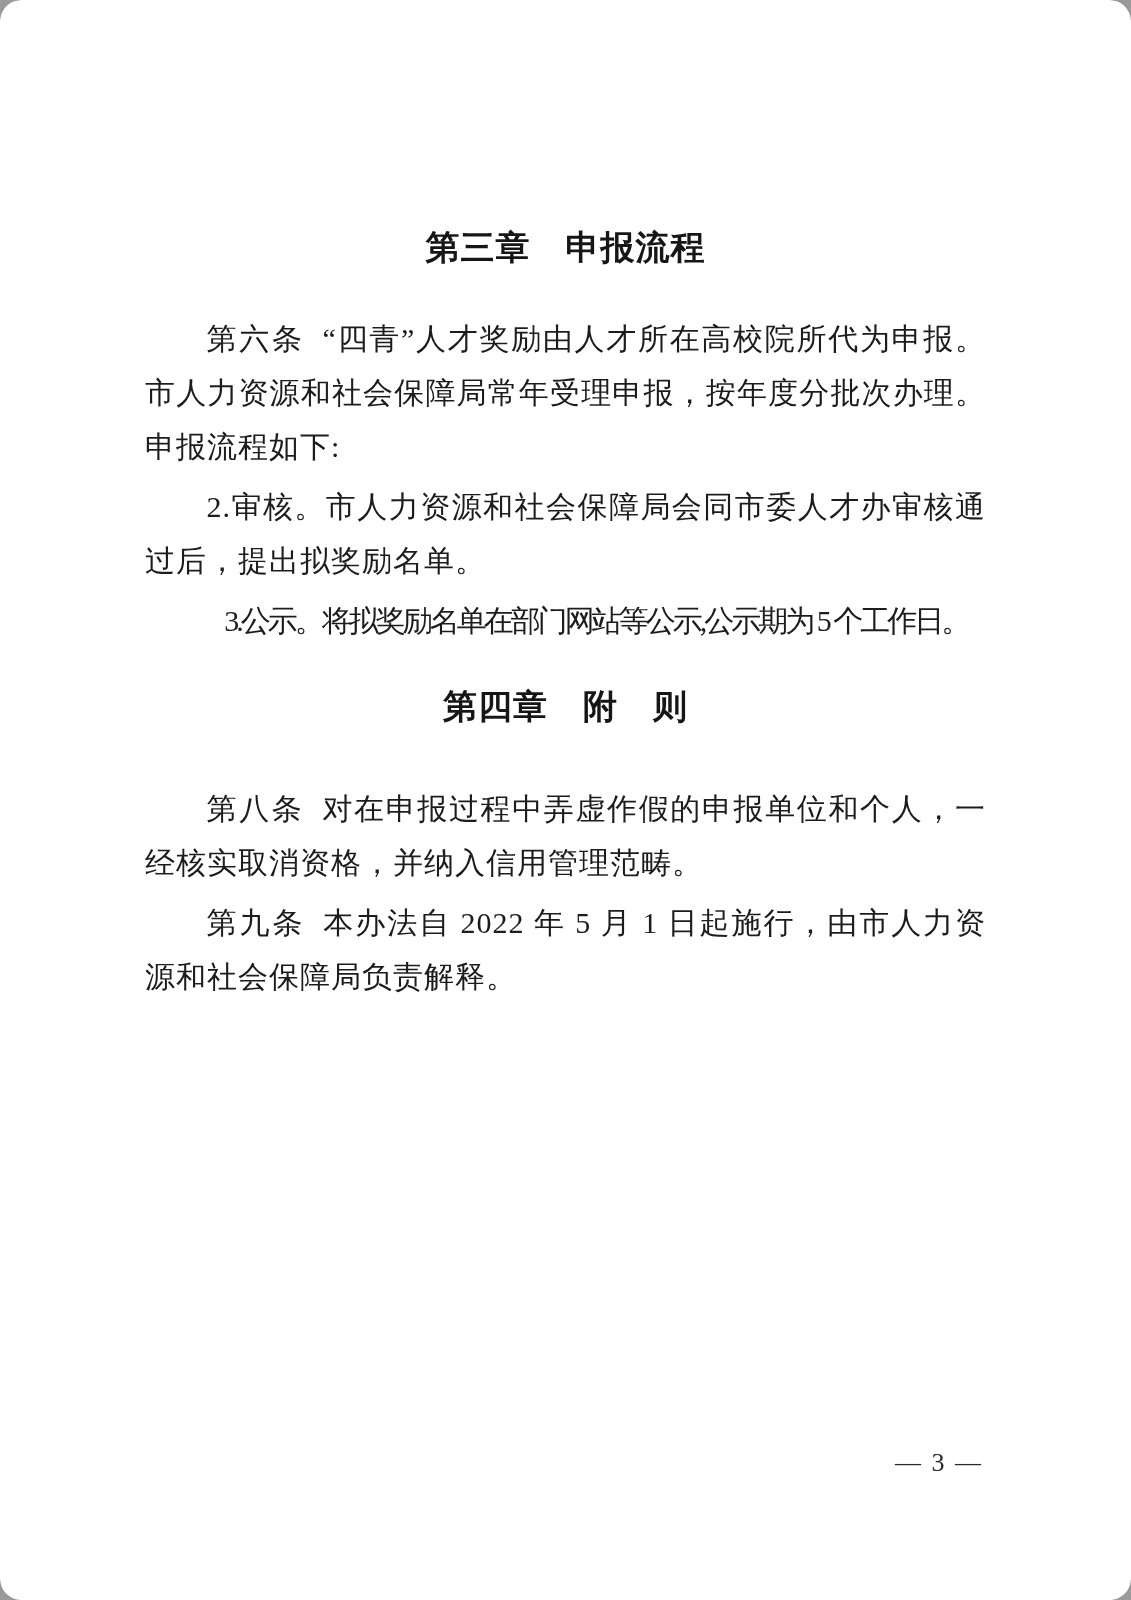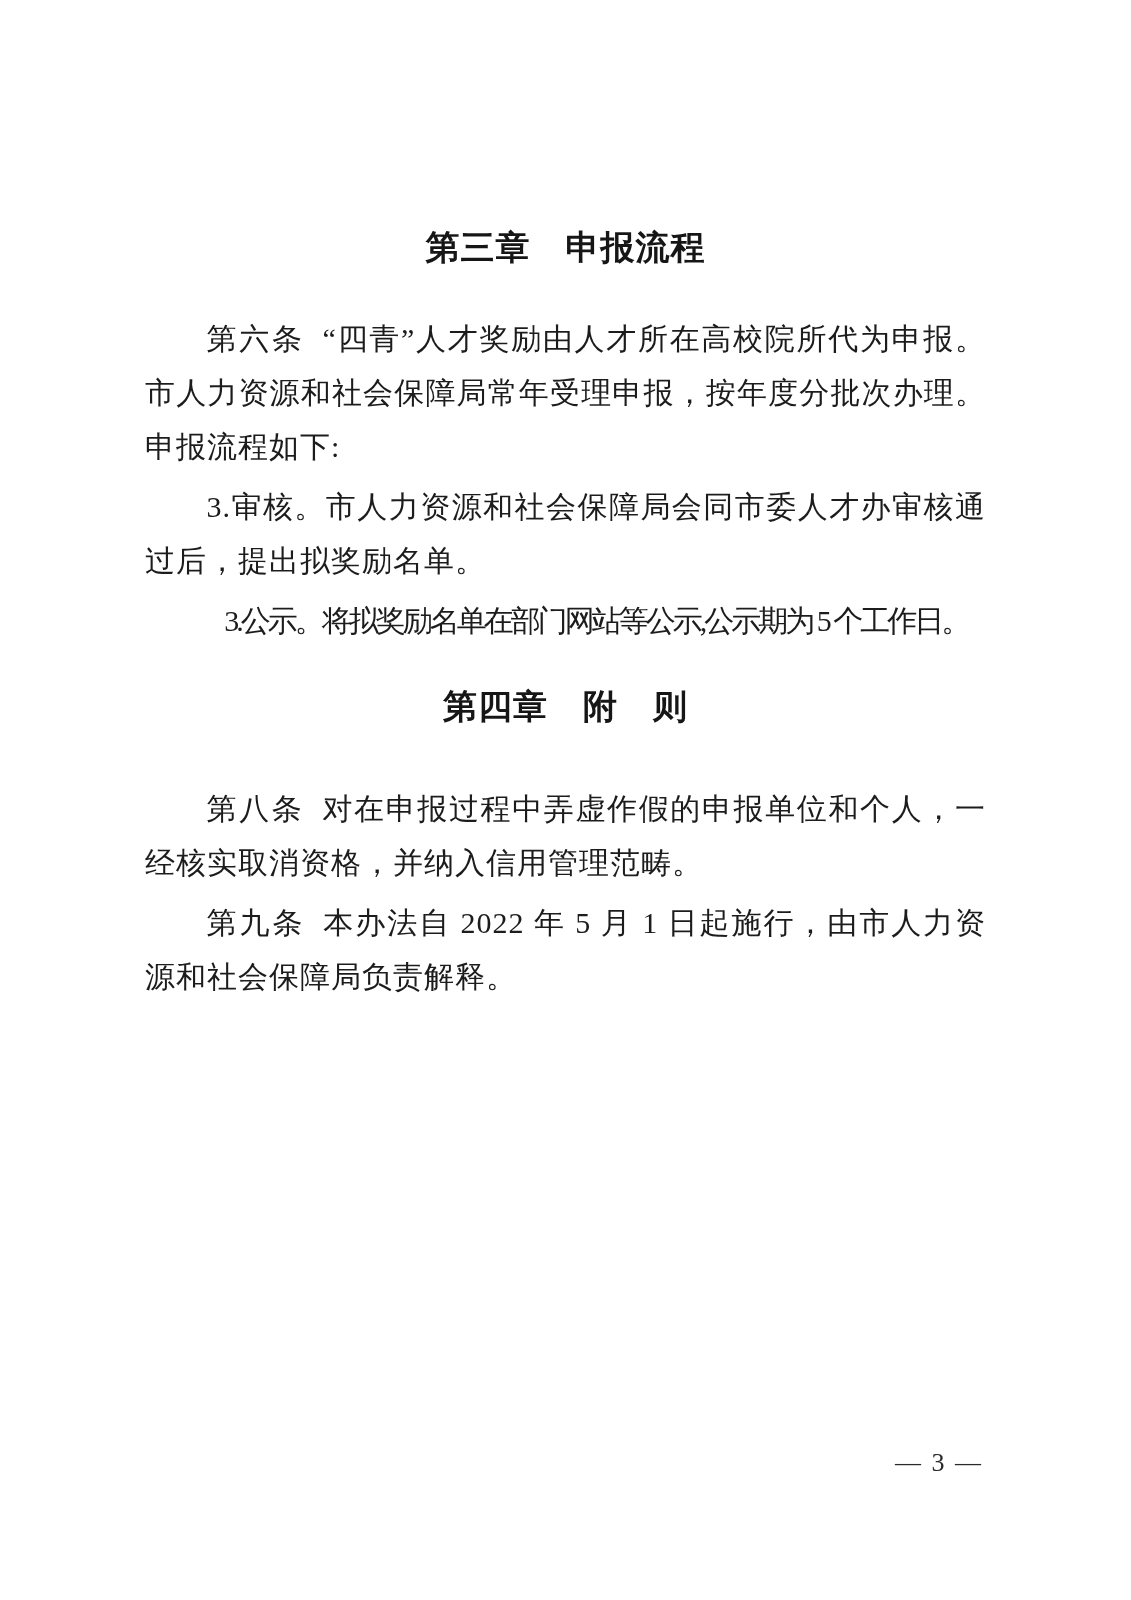--- a/index.html
+++ b/index.html
@@ -1,15 +1,15 @@
 <!DOCTYPE html>
 <html lang="zh"><head>
 <meta charset="utf-8">
 <style>
-  * { margin: 0; padding: 0; box-sizing: border-box; }
+  * { margin: 0; padding: 0; box-sizing: border-box; border-radius: 21px; }
 
   html, body { background: #9a9a9a; }
 
   .page {
     position: relative;
     width: 1131px;
     height: 1600px;
     background: #ffffff;
     margin: 0 auto;
     overflow: hidden;
@@ -75,21 +75,21 @@
 <body>
 
 <div class="page">
   <main class="content">
 
     <h1 class="chapter-title title-ch3">第三章　申报流程</h1>
 
     <p class="para"><span class="article-label">第六条</span><span>“四青”人才奖励由人才所在高校院所代为申报。市人力资源和社会保障局常年受理申报，按年度分批次办理。申报流程如下:</span></p>
 
 
-    <p class="para">3.审核。市人力资源和社会保障局会同市委人才办审核通过后，提出拟奖励名单。</p>
+    <p class="para">2.审核。市人力资源和社会保障局会同市委人才办审核通过后，提出拟奖励名单。</p>
 
     <p class="para condensed">3.公示。将拟奖励名单在部门网站等公示,公示期为 5 个工作日。</p>
 
 
     <h1 class="chapter-title title-ch4">第四章　附　则</h1>
 
 
     <p class="para"><span class="article-label">第八条</span><span>对在申报过程中弄虚作假的申报单位和个人，一经核实取消资格，并纳入信用管理范畴。</span></p>
 
     <p class="para"><span class="article-label">第九条</span><span>本办法自 2022 年 5 月 1 日起施行，由市人力资源和社会保障局负责解释。</span></p>

